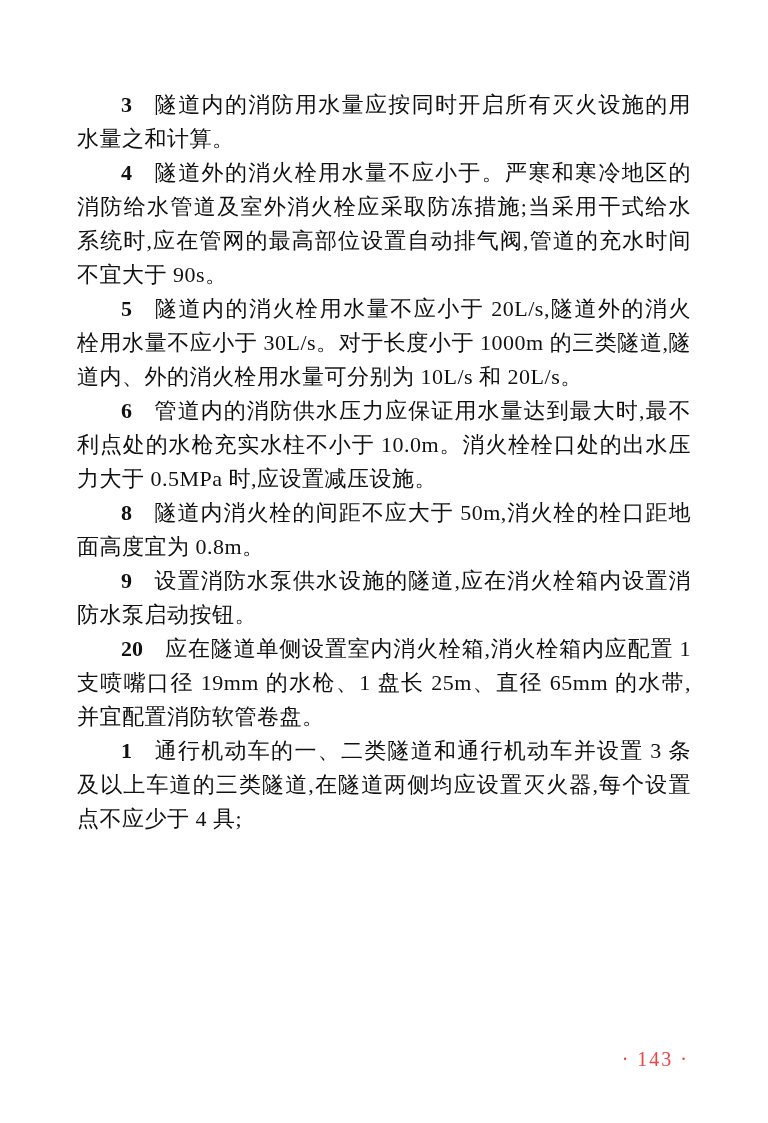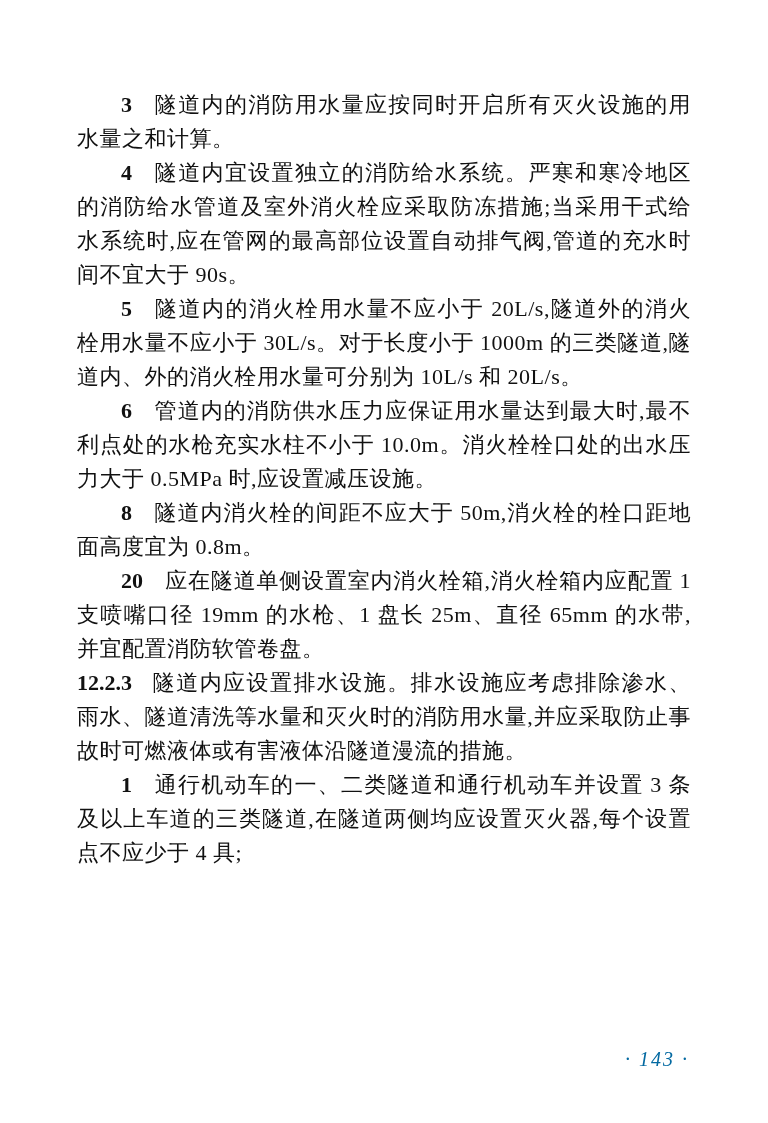--- a/index.html
+++ b/index.html
@@ -41,45 +41,44 @@
   }
   .num.section {
     margin-right: 0.9em;
   }
   .page-number {
     position: absolute;
     right: 79px;
     top: 1032px;
     font-size: 20px;
     letter-spacing: 2px;
-    color: #0369a1;
-    font-style: italic;
+    color: #ef4444;
   }
 </style>
 </head>
 <body>
 
 <div class="page">
   <div class="content">
 
     <p class="para indent"><span class="num">3</span><span>隧道内的消防用水量应按同时开启所有灭火设施的用水量之和计算。</span></p>
 
-    <p class="para indent"><span class="num">4</span><span>隧道内宜设置独立的消防给水系统。严寒和寒冷地区的消防给水管道及室外消火栓应采取防冻措施;当采用干式给水系统时,应在管网的最高部位设置自动排气阀,管道的充水时间不宜大于 90s。</span></p>
+    <p class="para indent"><span class="num">4</span><span>隧道外的消火栓用水量不应小于。严寒和寒冷地区的消防给水管道及室外消火栓应采取防冻措施;当采用干式给水系统时,应在管网的最高部位设置自动排气阀,管道的充水时间不宜大于 90s。</span></p>
 
     <p class="para indent"><span class="num">5</span><span>隧道内的消火栓用水量不应小于 20L/s,隧道外的消火栓用水量不应小于 30L/s。对于长度小于 1000m 的三类隧道,隧道内、外的消火栓用水量可分别为 10L/s 和 20L/s。</span></p>
 
     <p class="para indent"><span class="num">6</span><span>管道内的消防供水压力应保证用水量达到最大时,最不利点处的水枪充实水柱不小于 10.0m。消火栓栓口处的出水压力大于 0.5MPa 时,应设置减压设施。</span></p>
 
 
     <p class="para indent"><span class="num">8</span><span>隧道内消火栓的间距不应大于 50m,消火栓的栓口距地面高度宜为 0.8m。</span></p>
 
+    <p class="para indent"><span class="num">9</span><span>设置消防水泵供水设施的隧道,应在消火栓箱内设置消防水泵启动按钮。</span></p>
 
     <p class="para indent"><span class="num">20</span><span>应在隧道单侧设置室内消火栓箱,消火栓箱内应配置 1 支喷嘴口径 19mm 的水枪、1 盘长 25m、直径 65mm 的水带,并宜配置消防软管卷盘。</span></p>
 
-    <p class="para"><span class="num section">12.2.3</span><span>隧道内应设置排水设施。排水设施应考虑排除渗水、雨水、隧道清洗等水量和灭火时的消防用水量,并应采取防止事故时可燃液体或有害液体沿隧道漫流的措施。</span></p>
 
 
     <p class="para indent"><span class="num">1</span><span>通行机动车的一、二类隧道和通行机动车并设置 3 条及以上车道的三类隧道,在隧道两侧均应设置灭火器,每个设置点不应少于 4 具;</span></p>
 
   </div>
 
   <div class="page-number">· 143 ·</div>
 </div>
 
 </body></html>

